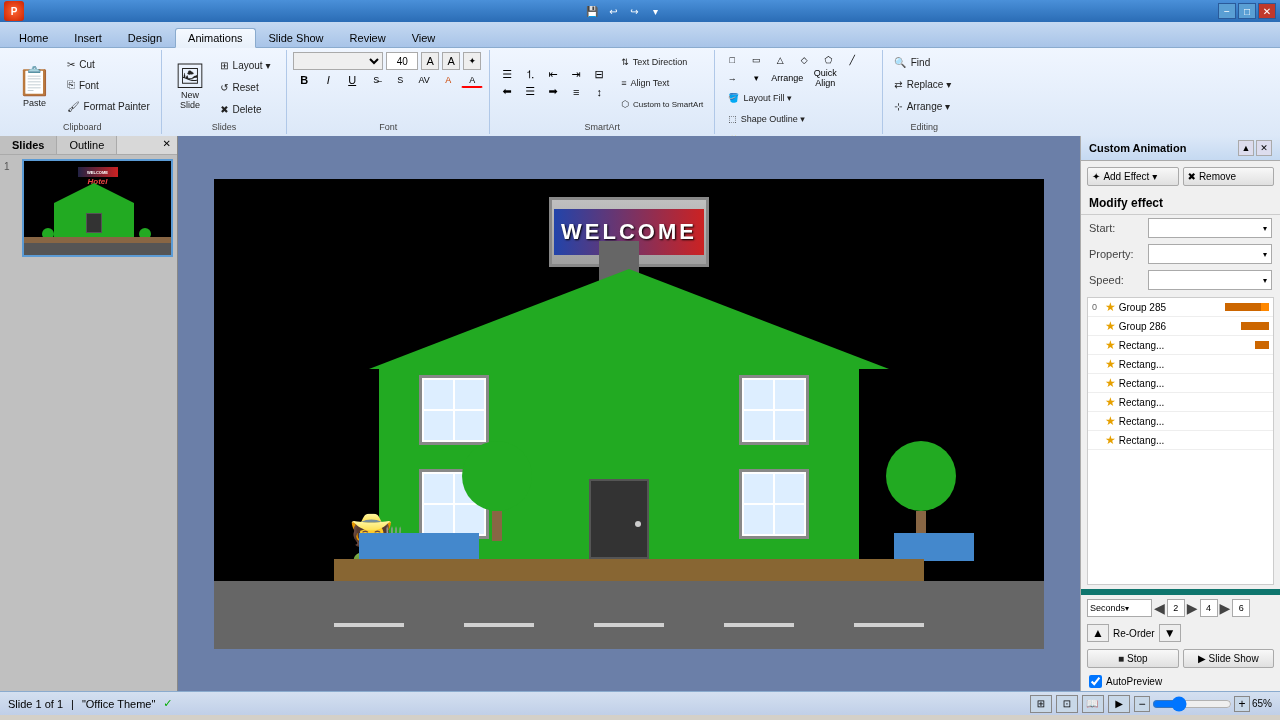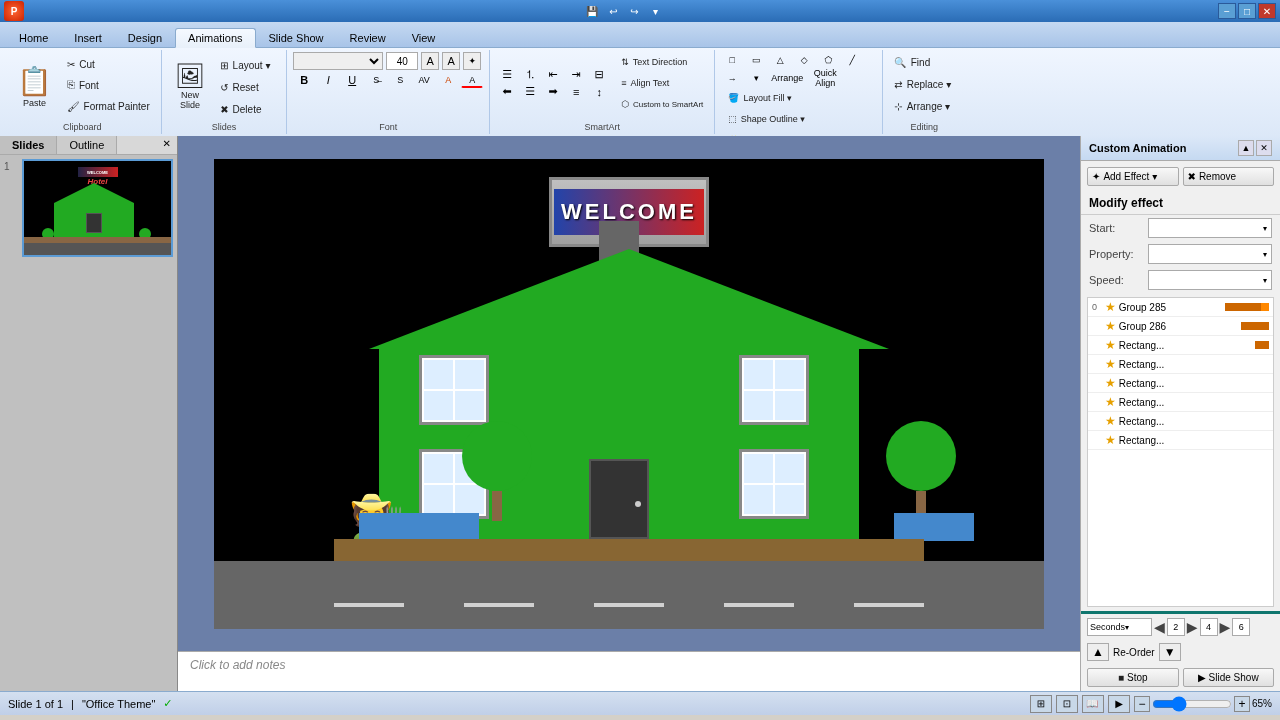--- a/index.html
+++ b/index.html
@@ -291,21 +291,21 @@
       height: 8px;
       display: flex;
       align-items: center;
     }
 
     .timeline-controls {
       display: flex;
       align-items: center;
       padding: 4px 6px;
       gap: 2px;
-      border-top: 3px solid #0f766e;
+      border-top: 6px solid #0f766e;
       font-size: 10px;
     }
     .time-select {
       width: 65px;
       height: 18px;
       font-size: 9px;
       border: 1px solid #aaa;
       background: #fff;
       display: flex;
       align-items: center;
@@ -903,23 +903,20 @@
             <div class="road-dash"></div>
             <div class="road-dash"></div>
             <div class="road-dash"></div>
             <div class="road-dash"></div>
             <div class="road-dash"></div>
           </div>
         </div>
       </div>
     </div>
 
-    <div id="notes-area">
-      <span>Click to add notes</span>
-    </div>
   </div>
 
   <div id="right-panel">
     <div id="right-panel-header">
       <span>Custom Animation</span>
       <div class="panel-ctrl">
         <button>▲</button>
         <button>✕</button>
       </div>
     </div>
@@ -1039,20 +1036,24 @@
       <button class="action-btn">
         <span style="color:#222;">■</span>
         <span>Stop</span>
       </button>
       <button class="action-btn">
         <span>▶</span>
         <span>Slide Show</span>
       </button>
     </div>
 
+    <div class="autopreview-row">
+      <input type="checkbox" checked="" style="">
+      <span>AutoPreview</span>
+    </div>
   </div>
 
 </div>
 
 <div id="statusbar">
   <span class="slide-info">Slide 1 of 1</span>
   <span>|</span>
   <span class="theme-info">"Office Theme"</span>
   <span class="check-icon">✓</span>
   <div class="right-status">

